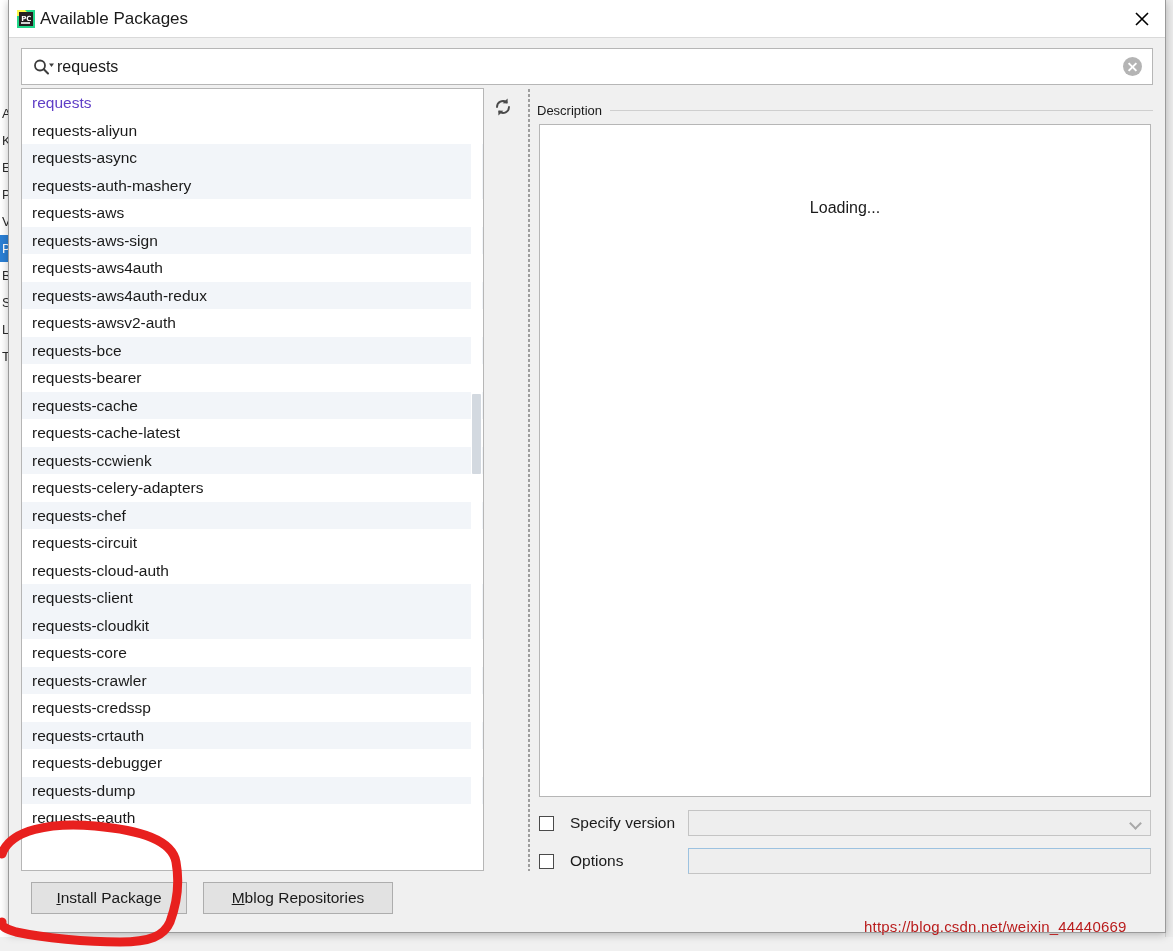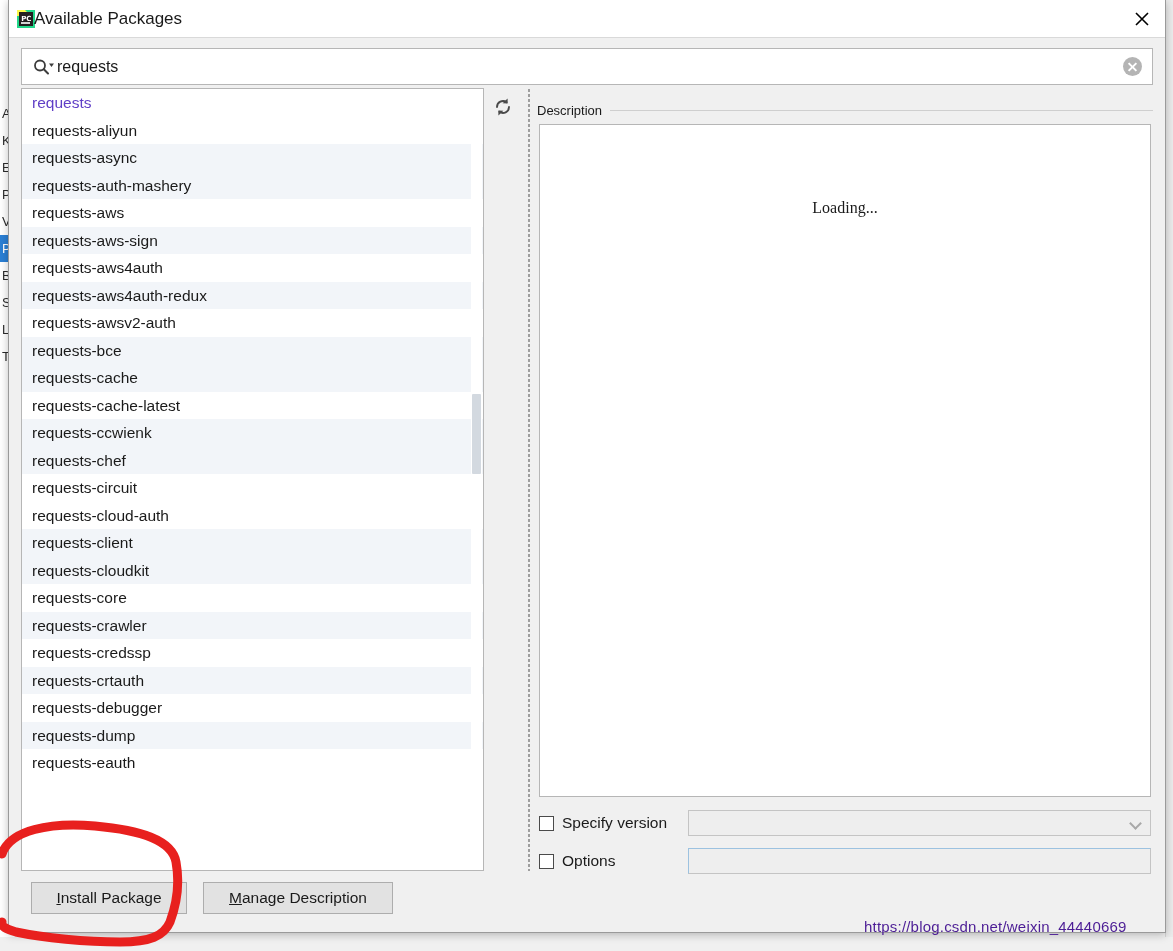--- a/index.html
+++ b/index.html
@@ -48,21 +48,21 @@
 
   
   .titlebar {
     position: relative; height: 38px; background: #ffffff;
     border-bottom: 1px solid #d9d9d9;
   }
   .title-icon {
     position: absolute; left: 7px; top: 9px; width: 20px; height: 20px;
   }
   .title-text {
-    position: absolute; left: 25px; top: 0; height: 38px; line-height: 38px;
+    position: absolute; left: 31px; top: 0; height: 38px; line-height: 38px;
     font-size: 17px; color: #1a1a1a; white-space: nowrap;
   }
   .title-close {
     position: absolute; right: 0px; top: 0; width: 46px; height: 38px;
     display: flex; align-items: center; justify-content: center;
     cursor: default;
   }
   .title-close svg { display: block; }
 
   
@@ -152,35 +152,35 @@
   .desc-header .label {
     font-size: 13px; color: #1a1a1a; white-space: nowrap; padding-right: 8px;
   }
   .desc-header .rule { flex: 1 1 auto; height: 1px; background: #cfcfcf; }
   .desc-box {
     position: absolute; left: 2px; top: 36px; width: 612px; height: 673px;
     background: #ffffff; border: 1px solid #b6b6b6;
   }
   .desc-loading {
     position: absolute; left: 0; right: 0; top: 74px;
-    text-align: center; font-size: 16px; color: #1a1a1a; font-family: Liberation Serif, serif;
+    text-align: center; font-size: 16px; color: #1a1a1a;
   }
 
   .opt-row {
     position: absolute; left: 2px; height: 26px;
     display: flex; align-items: center; width: 612px;
   }
   .opt-row.r1 { top: 722px; }
   .opt-row.r2 { top: 760px; }
   .cb {
     width: 15px; height: 15px; background: #ffffff;
     border: 1px solid #4a4a4a; flex: 0 0 auto;
   }
   .opt-label {
-    margin-left: 8px; font-size: 15.5px; color: #1a1a1a; white-space: nowrap;
+    margin-left: 16px; font-size: 15.5px; color: #1a1a1a; white-space: nowrap;
     flex: 0 0 auto;
   }
   .opt-field {
     position: absolute; height: 26px; background: #eeeeee;
     border: 1px solid #c4c4c4;
   }
   .opt-field.version { left: 151px; top: 722px; width: 463px; }
   .opt-field.options { left: 151px; top: 760px; width: 463px;
                        border-top-color: #9cc2e0; border-left-color: #9cc2e0; }
   .opt-field .chev {
@@ -207,21 +207,21 @@
 
   
   #annot {
     position: absolute; left: 0; top: 810px; width: 210px; height: 141px;
     pointer-events: none;
   }
 
   
   .watermark {
     position: absolute; left: 864px; top: 918px;
-    font-size: 15px; color: #4c1d95; white-space: nowrap;
+    font-size: 15px; color: #b91c1c; white-space: nowrap;
     letter-spacing: .2px;
   }
 </style>
 </head>
 <body>
 
 <div id="backdrop">
   <div class="bg-panel"></div>
   <div class="bg-tree">
     <div class="bg-tree-row">Ap</div>
@@ -280,23 +280,25 @@
         <div class="pkg-row installed">requests</div>
         <div class="pkg-row">requests-aliyun</div>
         <div class="pkg-row alt">requests-async</div>
         <div class="pkg-row alt">requests-auth-mashery</div>
         <div class="pkg-row">requests-aws</div>
         <div class="pkg-row alt">requests-aws-sign</div>
         <div class="pkg-row">requests-aws4auth</div>
         <div class="pkg-row alt">requests-aws4auth-redux</div>
         <div class="pkg-row">requests-awsv2-auth</div>
         <div class="pkg-row alt">requests-bce</div>
+        <div class="pkg-row">requests-bearer</div>
         <div class="pkg-row alt">requests-cache</div>
         <div class="pkg-row">requests-cache-latest</div>
         <div class="pkg-row alt">requests-ccwienk</div>
+        <div class="pkg-row">requests-celery-adapters</div>
         <div class="pkg-row alt">requests-chef</div>
         <div class="pkg-row">requests-circuit</div>
         <div class="pkg-row">requests-cloud-auth</div>
         <div class="pkg-row alt">requests-client</div>
         <div class="pkg-row alt">requests-cloudkit</div>
         <div class="pkg-row">requests-core</div>
         <div class="pkg-row alt">requests-crawler</div>
         <div class="pkg-row">requests-credssp</div>
         <div class="pkg-row alt">requests-crtauth</div>
         <div class="pkg-row">requests-debugger</div>
@@ -347,21 +349,21 @@
       <span class="opt-label">Options</span>
     </div>
     <div class="opt-field options"></div>
   </div>
 
   <div class="footer">
     <div class="btn install">
       <span><u>I</u><span>nstall Package</span></span>
     </div>
     <div class="btn manage">
-      <span><u>M</u><span>anage Description</span></span>
+      <span><u>M</u><span>blog Repositories</span></span>
     </div>
   </div>
 
 </div>
 
 <svg id="annot" viewBox="0 0 210 141">
   <path d="M2 44 C 10 20, 50 12, 95 16 C 140 20, 172 30, 176 52
            C 180 74, 176 96, 170 112 C 164 126, 150 132, 120 132
            C 86 132, 44 128, 16 122 C 6 119, 0 116, 2 112" stroke="#e8201e" stroke-width="9" fill="none" stroke-linecap="round" stroke-linejoin="round"></path>
 </svg>

